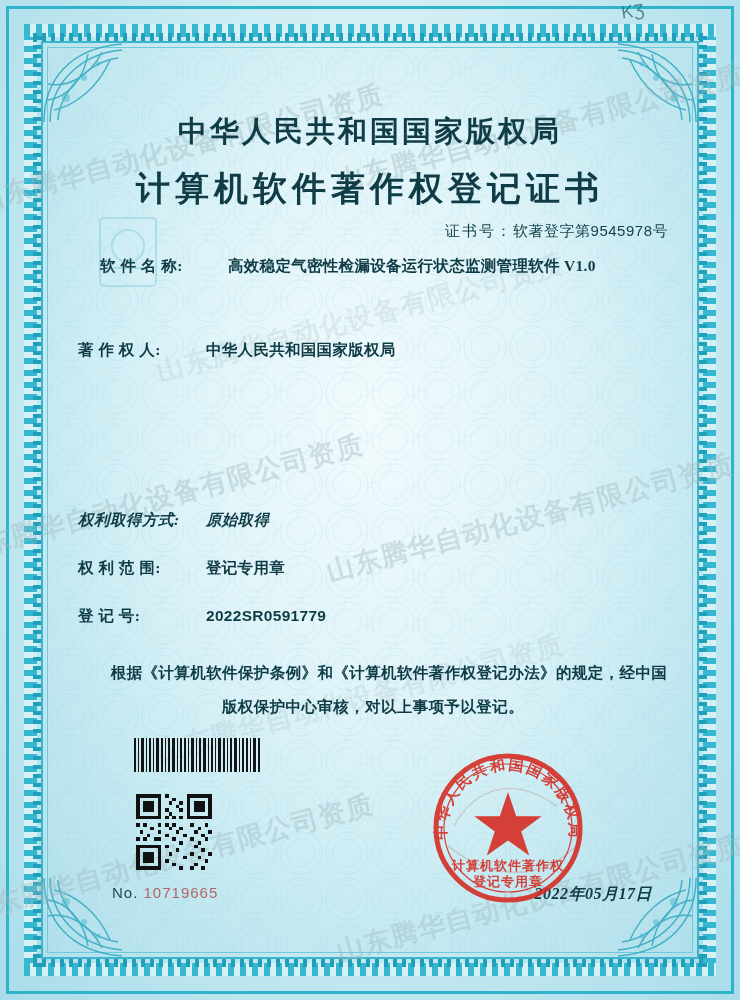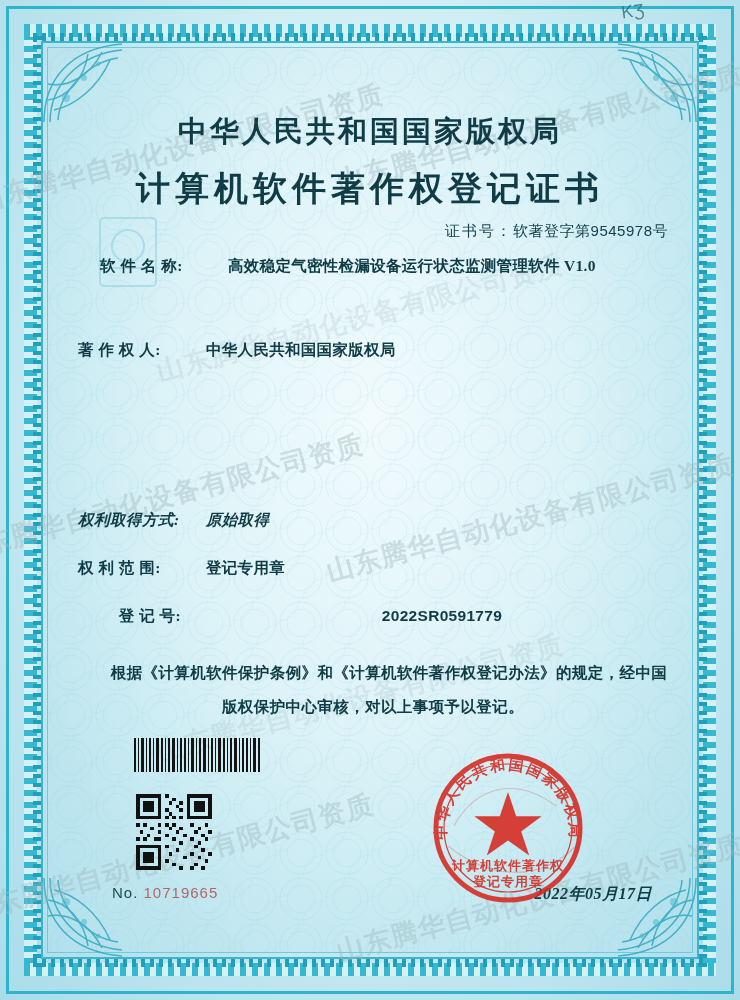--- a/index.html
+++ b/index.html
@@ -185,21 +185,21 @@
     font-family: "Liberation Sans", sans-serif;
     font-weight: 700;
   }
 
   .f-softname { top: 198px; margin-left: 22px; }
   .f-owner    { top: 282px; }
   .f-devdate  { top: 366px; }
   .f-pubdate  { top: 404px; }
   .f-acquire  { top: 452px; font-style: italic; }
   .f-scope    { top: 500px; }
-  .f-regno    { top: 548px; text-align: center; }
+  .f-regno    { top: 548px; }
 
   .paragraph {
     position: absolute;
     left: 22px;
     top: 600px;
     width: 590px;
     font-size: 15.5px;
     color: #0e3b45;
     line-height: 34px;
     font-weight: 700;

